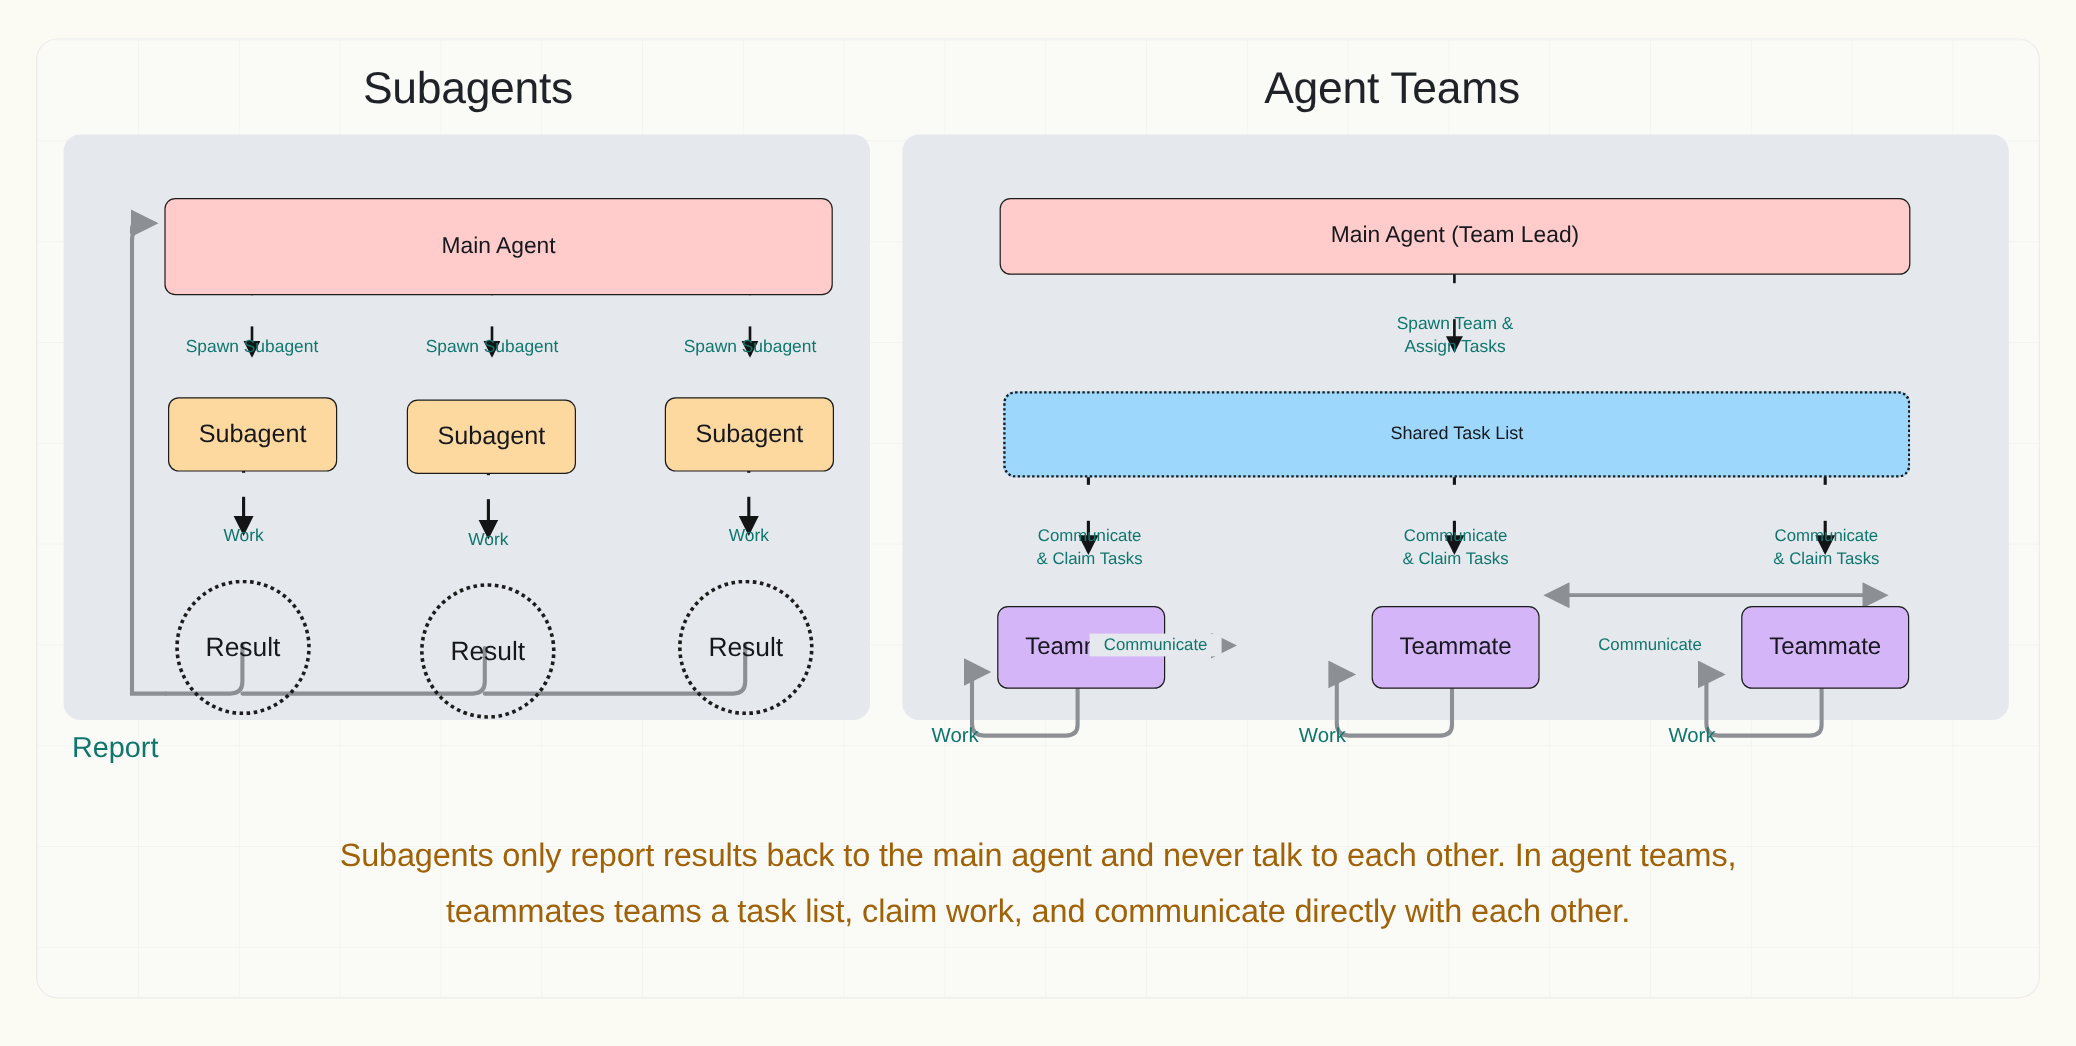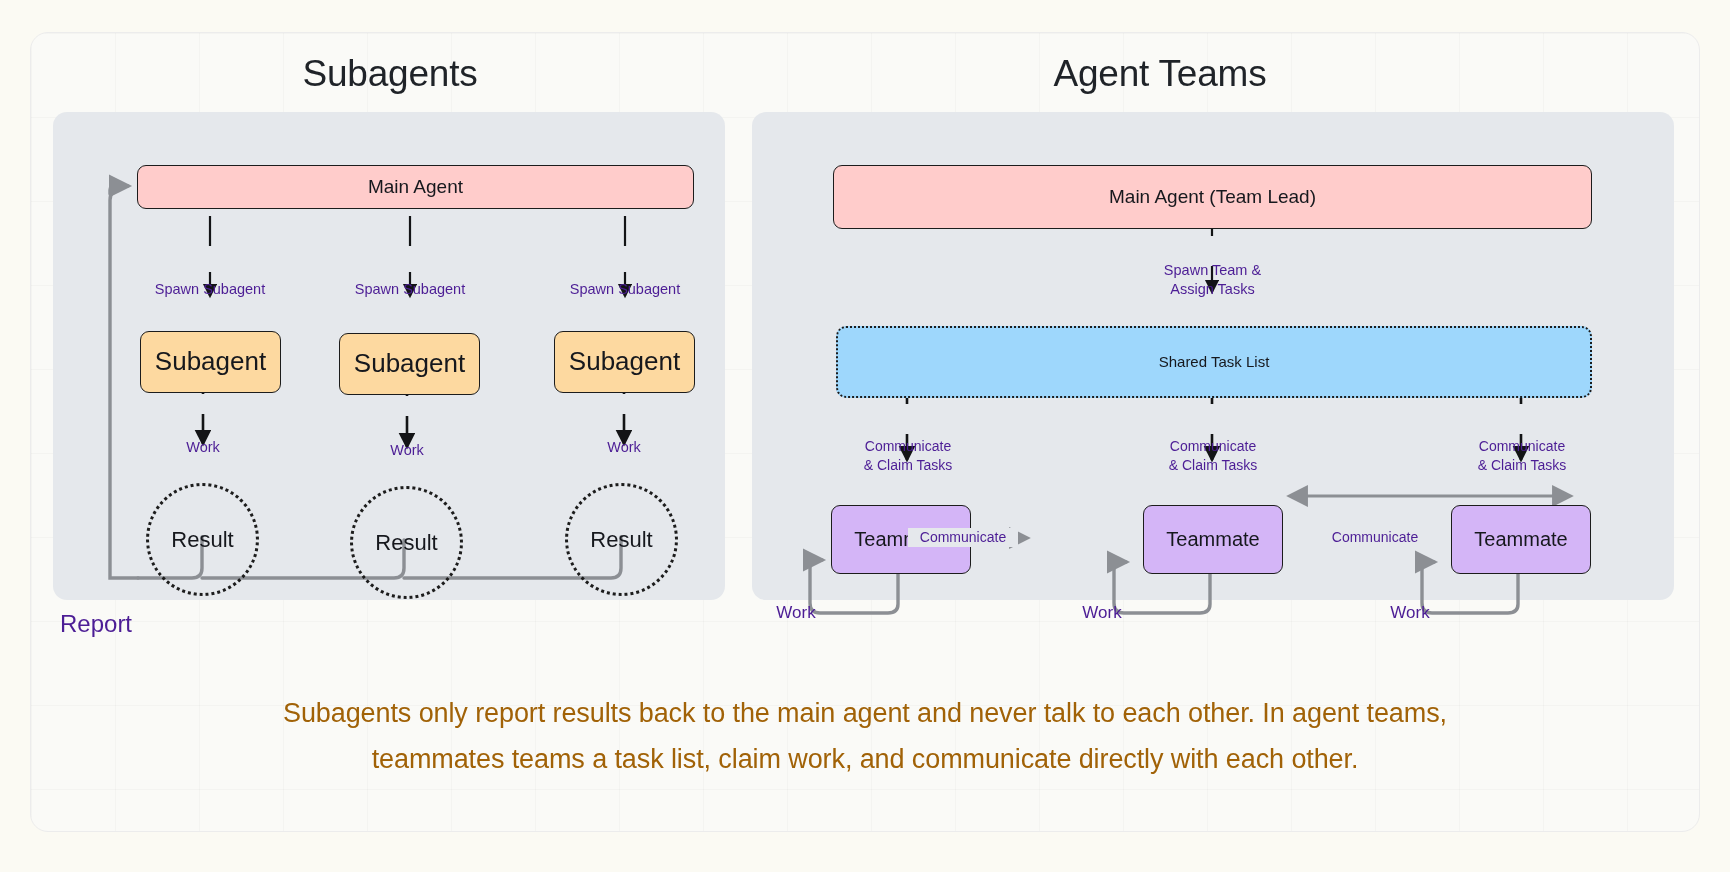--- a/index.html
+++ b/index.html
@@ -61,38 +61,38 @@
     justify-content: center;
     color: #16181d;
     text-align: center;
     line-height: 1.15;
   }
   .node.rect {
     border: 1.6px solid #1c1c1c;
     border-radius: 9px;
   }
   .node.main   { background: #ffcccb; font-size: 19px; }
-  .node.sub    { background: #fdd9a0; font-size: 26px; text-align: center; }
+  .node.sub    { background: #fdd9a0; font-size: 21px; text-align: center; }
   .node.mate   { background: #d4b5f7; font-size: 20px; }
   .node.tasks  {
     background: #9ed7fc;
     font-size: 15px;
     border: 2.4px dotted #1c1c1c;
     border-radius: 10px;
   }
   .node.circle {
     border: 3px dotted #1c1c1c;
     border-radius: 50%;
     font-size: 22px;
     background: transparent;
   }
   .edge-label {
     position: absolute;
     font-size: 14.5px;
-    color: #4c1d95;
+    color: #0f766e;
     text-align: center;
     line-height: 1.34;
     white-space: pre-line;
   }
   .edge-label.small { font-size: 14px; }
   svg.wires { position: absolute; left: 0; top: 0; width: 1730px; height: 872px; overflow: visible; pointer-events: none; }
 
   .caption {
     position: absolute;
     left: 110px; top: 690px;
@@ -197,21 +197,21 @@
       <path d="M 898 573 L 898 604 Q 898 613 888 613 L 820 613 Q 810 613 810 603 L 810 568 Q 810 560 818 560 L 822 560" marker-end="url(#arrGs)"></path>
     </g>
     <g fill="none" stroke="#8c8f94" stroke-width="3.4" stroke-linecap="round">
       <path d="M 1210 573 L 1210 604 Q 1210 613 1200 613 L 1124 613 Q 1114 613 1114 603 L 1114 570 Q 1114 562 1122 562 L 1126 562" marker-end="url(#arrGs)"></path>
     </g>
     <g fill="none" stroke="#8c8f94" stroke-width="3.4" stroke-linecap="round">
       <path d="M 1518 573 L 1518 604 Q 1518 613 1508 613 L 1432 613 Q 1422 613 1422 603 L 1422 570 Q 1422 562 1430 562 L 1434 562" marker-end="url(#arrGs)"></path>
     </g>
   </svg>
 
-  <div class="node rect main" style="left:137px; top:165px; width:557px; height:44px;">
+  <div class="node rect main" style="left:137px; top:165px; width:557px; height:81px;">
     <span>Main Agent</span>
   </div>
 
   <div class="edge-label" style="left:140px; top:280px; width:140px;">Spawn Subagent</div>
   <div class="edge-label" style="left:340px; top:280px; width:140px;">Spawn Subagent</div>
   <div class="edge-label" style="left:555px; top:280px; width:140px;">Spawn Subagent</div>
 
   <div class="node rect sub" style="left:140px; top:331px; width:141px; height:62px;">
     <span>Subagent</span>
   </div>

